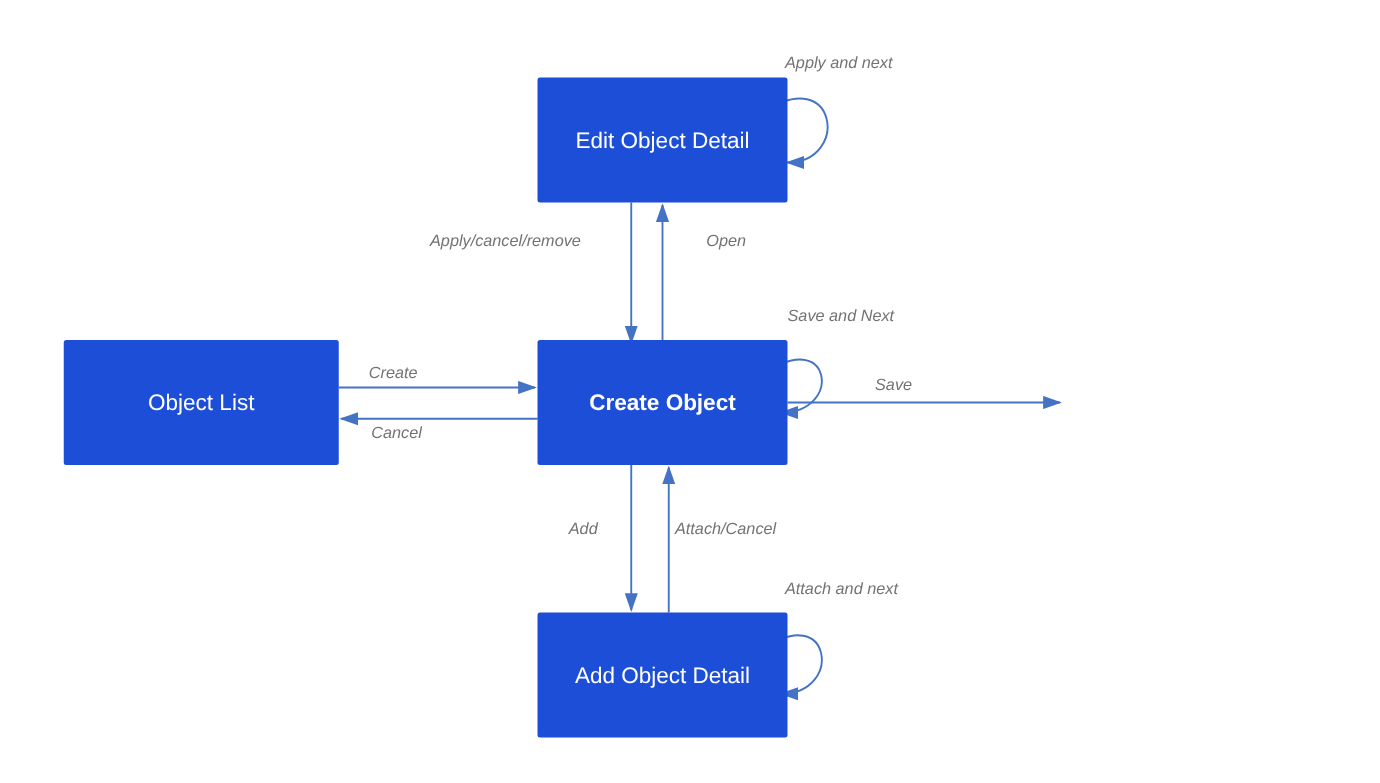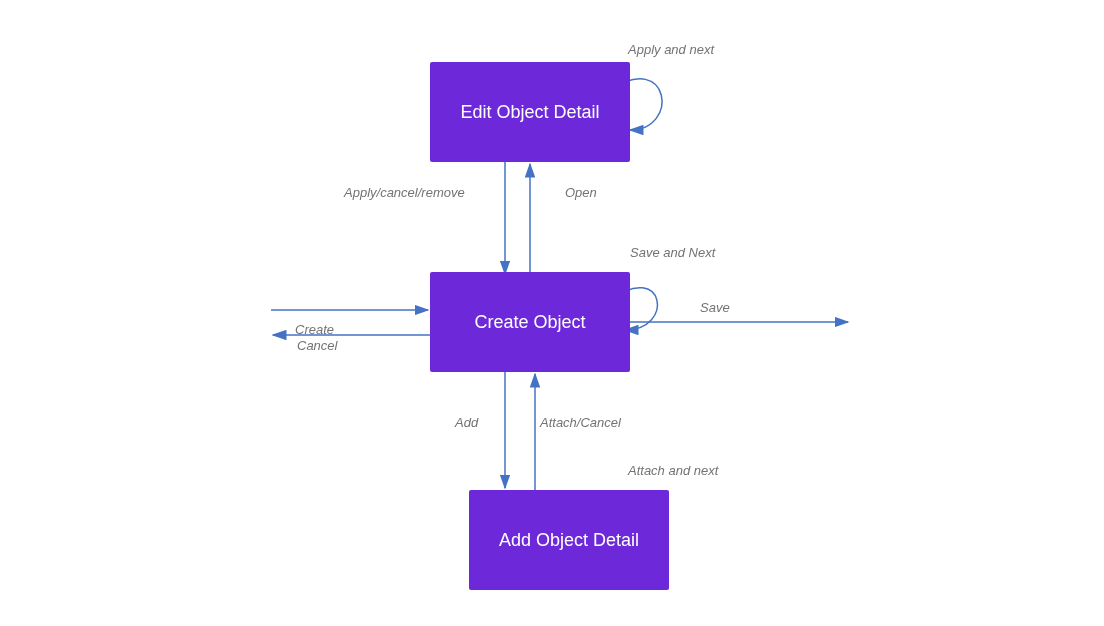--- a/index.html
+++ b/index.html
@@ -11,21 +11,21 @@
       overflow: hidden;
       position: relative;
     }
     .diagram-container {
       position: relative;
       width: 1104px;
       height: 626px;
     }
     .node {
       position: absolute;
-      background: #6d28d9;
+      background: #1d4ed8;
       color: white;
       display: flex;
       align-items: center;
       justify-content: center;
       text-align: center;
       font-size: 18px;
       font-weight: 500;
       border-radius: 2px;
     }
     .label {
@@ -73,35 +73,38 @@
     <line x1="630" y1="322" x2="848" y2="322" stroke="#4472C4" stroke-width="1.5" marker-end="url(#arrowhead)"></line>
 
     <line x1="505" y1="372" x2="505" y2="488" stroke="#4472C4" stroke-width="1.5" marker-end="url(#arrowhead)"></line>
 
     <line x1="535" y1="490" x2="535" y2="374" stroke="#4472C4" stroke-width="1.5" marker-end="url(#arrowhead)"></line>
 
     <path d="M 610,520 C 665,480 675,555 625,555" stroke="#4472C4" stroke-width="1.5" fill="none" marker-end="url(#arrowhead)"></path>
 
   </svg>
 
+  <div class="node" style="left:51px; top:272px; width:220px; height:100px;">
+    <span>Object List</span>
+  </div>
 
-  <div class="node" style="left:430px; top:272px; width:200px; height:100px;">
+  <div class="node" style="left:430px; top:272px; width:200px; height:100px;font-weight:bold;">
     <span>Create Object</span>
   </div>
 
   <div class="node" style="left:430px; top:62px; width:200px; height:100px;">
     <span>Edit Object Detail</span>
   </div>
 
 
-  <div class="node" style="left:430px; top:490px; width:200px; height:100px;margin-left:39px;">
+  <div class="node" style="left:430px; top:490px; width:200px; height:100px;">
     <span>Add Object Detail</span>
   </div>
 
-  <div class="label" style="left:295px; top:290px;margin-top:32px;">
+  <div class="label" style="left:295px; top:290px;">
     <span>Create</span>
   </div>
 
   <div class="label" style="left:297px; top:338px;">
     <span>Cancel</span>
   </div>
 
   <div class="label" style="left:344px; top:185px;">
     <span>Apply/cancel/remove</span>
   </div>

